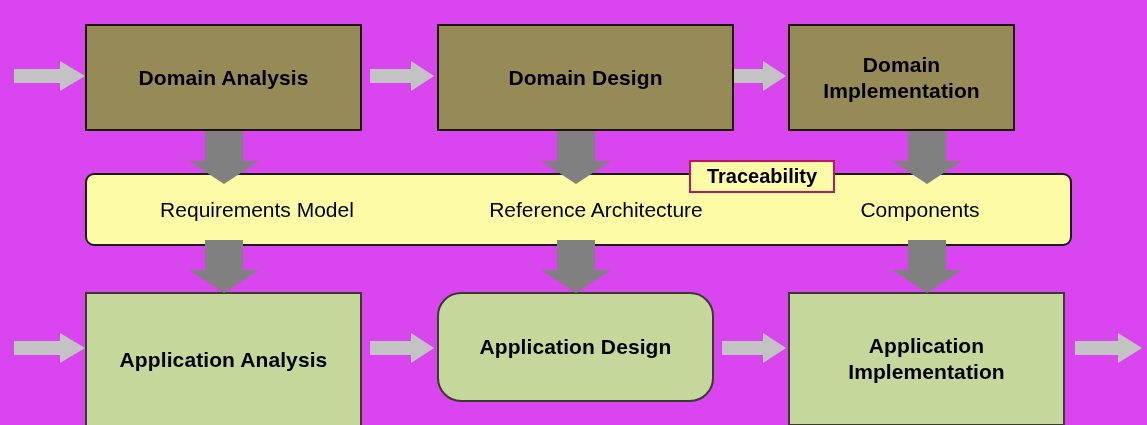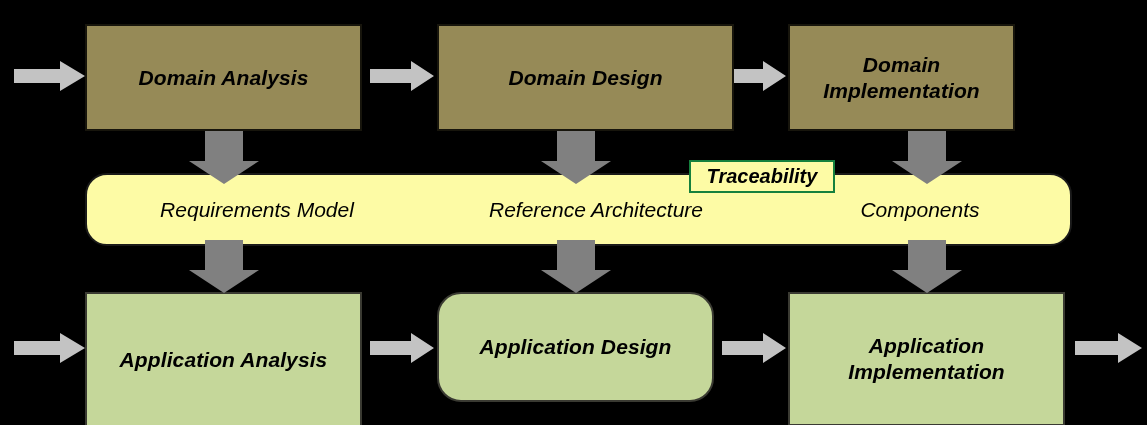--- a/index.html
+++ b/index.html
@@ -7,23 +7,22 @@
     padding: 0;
     background: #ffffff;
   }
   body {
     font-family: "Liberation Sans", sans-serif;
   }
   #canvas {
     position: relative;
     width: 1147px;
     height: 425px;
-    background: #000000;
+    background: #d946ef;
     overflow: hidden;
-    font-style: italic;
   }
 
   
   .pbox {
     position: absolute;
     box-sizing: border-box;
     border: 2px solid #1a1a1a;
     display: flex;
     align-items: center;
     justify-content: center;
@@ -37,40 +36,40 @@
   .pbox.domain   { background: #968A57; border-color: #17150c; }
   .pbox.app      { background: #C5D79A; border-color: #3a3a32; }
   .pbox span { display: block; }
 
   
   #trace-bar {
     position: absolute;
     box-sizing: border-box;
     background: #FDFBA5;
     border: 2px solid #1a1a1a;
-    border-radius: 22px;
+    border-radius: 9px;
   }
   .artifact {
     position: absolute;
     top: 0;
     height: 100%;
     display: flex;
     align-items: center;
     justify-content: center;
     font-family: "Liberation Sans", sans-serif;
     font-size: 21px;
     font-weight: normal;
     color: #000000;
     white-space: nowrap;
   }
   #trace-label {
     position: absolute;
     box-sizing: border-box;
     background: #FDFBA5;
-    border: 2px solid #15803d;
+    border: 2px solid #be185d;
     display: flex;
     align-items: center;
     justify-content: center;
     font-weight: bold;
     font-size: 20px;
     color: #000000;
     z-index: 6;
   }
   .arrow-h {
     position: absolute;

